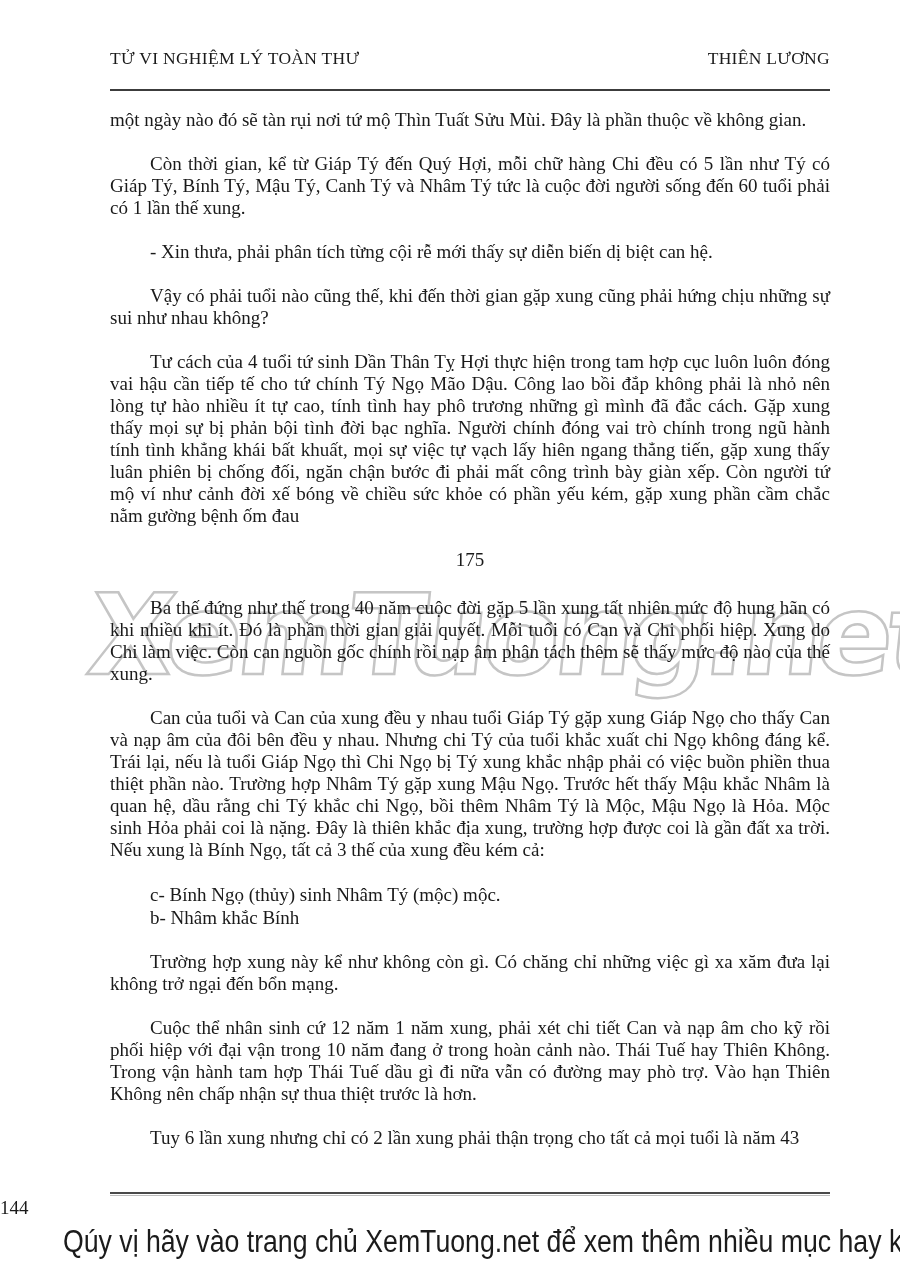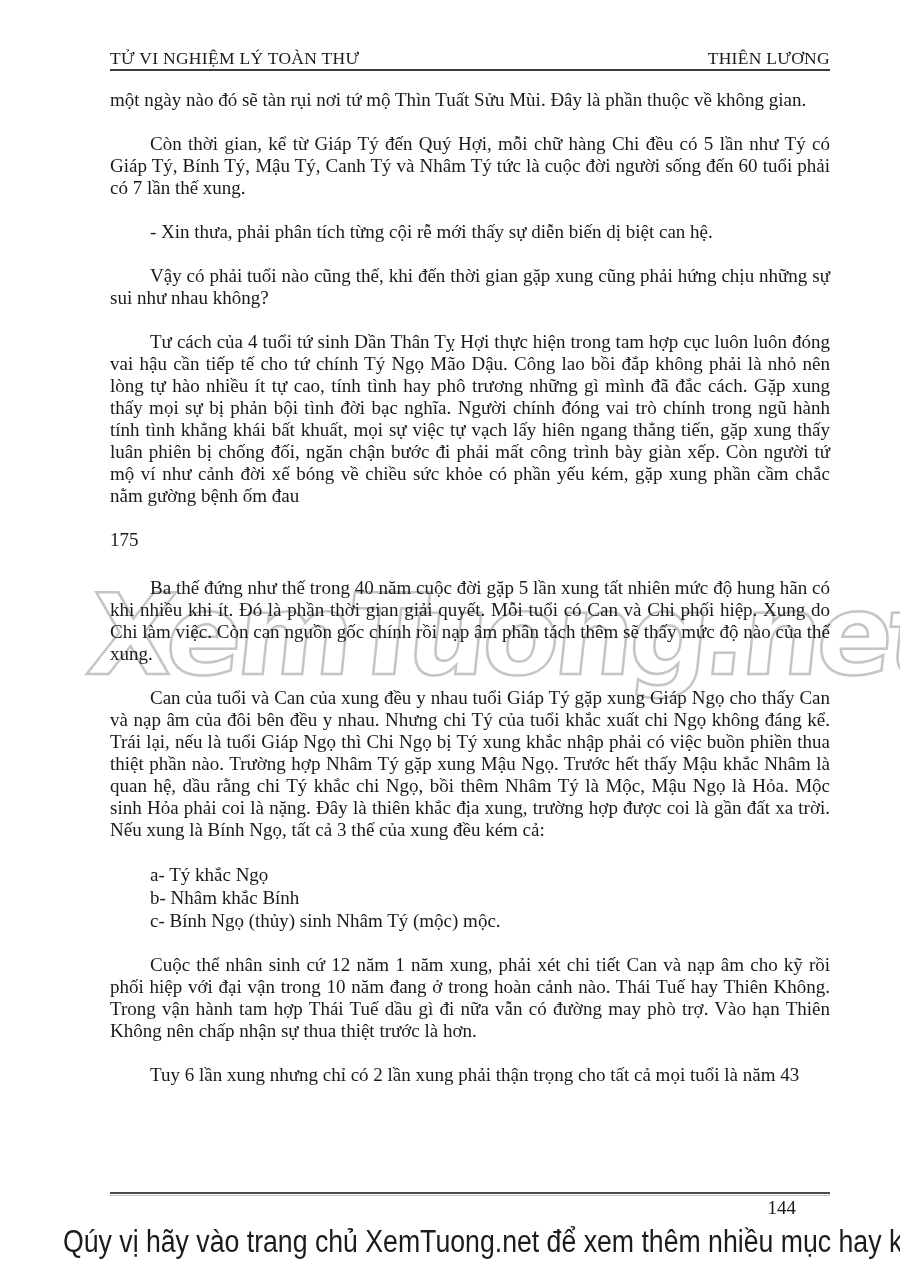--- a/index.html
+++ b/index.html
@@ -39,55 +39,55 @@
   .content {
     position: relative;
     z-index: 1;
     padding: 48px 70px 0 110px; 
   }
   .running-head {
     display: flex;
     justify-content: space-between;
     align-items: baseline;
     border-bottom: 2px solid #3c3c3c;
-    padding-bottom: 0;
+    padding-bottom: 20px;
     font-size: 17.5px;
     letter-spacing: 0.3px;
     margin-bottom: 18px;
   }
   .body-text {
     font-size: 19px;
     line-height: 22px;
     text-align: justify;
   }
   .para { margin: 0 0 22px 0; text-indent: 40px; }
   .para.no-indent { text-indent: 0; }
   .chapter-page-number {
-    text-align: left;
+    text-align: center;
     font-size: 19px;
     margin: 18px 0 26px 0;
   }
   .abc-list { margin: 0 0 22px 40px; }
   .abc-list .list-item { line-height: 23px; text-align: left; }
 
   
   .page-footer {
     position: absolute;
     left: 0; right: 0; top: 1192px;
     z-index: 1;
   }
   .footer-rule {
     margin: 0 70px 0 110px;
     border-top: 2px solid #4a4a4a;
     border-bottom: 1px solid #bdbdbd;
     height: 1px;
   }
   .print-page-number {
-    text-align: right;
-    margin-right: 104px;
+    text-align: left;
+    margin-right: 75px;
     font-size: 19px;
     line-height: 24px;
   }
   .footer-promo {
     margin-top: 4px;
     text-align: center;
     font-family: "Liberation Sans", sans-serif;
     font-size: 31px;
     font-weight: 500;
     color: #1b1b1b;
@@ -107,40 +107,40 @@
 
     <div class="running-head">
       <span>TỬ VI NGHIỆM LÝ TOÀN THƯ</span>
       <span>THIÊN LƯƠNG</span>
     </div>
 
     <div class="body-text">
 
       <p class="para no-indent">một ngày nào đó sẽ tàn rụi nơi tứ mộ Thìn Tuất Sửu Mùi. Đây là phần thuộc về không gian.</p>
 
-      <p class="para">Còn thời gian, kể từ Giáp Tý đến Quý Hợi, mỗi chữ hàng Chi đều có 5 lần như Tý có Giáp Tý, Bính Tý, Mậu Tý, Canh Tý và Nhâm Tý tức là cuộc đời người sống đến 60 tuổi phải có 7 lần thế xung.</p>
+      <p class="para">Còn thời gian, kể từ Giáp Tý đến Quý Hợi, mỗi chữ hàng Chi đều có 5 lần như Tý có Giáp Tý, Bính Tý, Mậu Tý, Canh Tý và Nhâm Tý tức là cuộc đời người sống đến 60 tuổi phải có 1 lần thế xung.</p>
 
       <p class="para">- Xin thưa, phải phân tích từng cội rễ mới thấy sự diễn biến dị biệt can hệ.</p>
 
       <p class="para">Vậy có phải tuổi nào cũng thế, khi đến thời gian gặp xung cũng phải hứng chịu những sự sui như nhau không?</p>
 
       <p class="para">Tư cách của 4 tuổi tứ sinh Dần Thân Tỵ Hợi thực hiện trong tam hợp cục luôn luôn đóng vai hậu cần tiếp tế cho tứ chính Tý Ngọ Mão Dậu. Công lao bồi đắp không phải là nhỏ nên lòng tự hào nhiều ít tự cao, tính tình hay phô trương những gì mình đã đắc cách. Gặp xung thấy mọi sự bị phản bội tình đời bạc nghĩa. Người chính đóng vai trò chính trong ngũ hành tính tình khẳng khái bất khuất, mọi sự việc tự vạch lấy hiên ngang thẳng tiến, gặp xung thấy luân phiên bị chống đối, ngăn chận bước đi phải mất công trình bày giàn xếp. Còn người tứ mộ ví như cảnh đời xế bóng về chiều sức khỏe có phần yếu kém, gặp xung phần cầm chắc nằm gường bệnh ốm đau</p>
 
       <div class="chapter-page-number">175</div>
 
       <p class="para">Ba thế đứng như thế trong 40 năm cuộc đời gặp 5 lần xung tất nhiên mức độ hung hãn có khi nhiều khi ít. Đó là phần thời gian giải quyết. Mỗi tuổi có Can và Chi phối hiệp. Xung do Chi làm việc. Còn can nguồn gốc chính rồi nạp âm phân tách thêm sẽ thấy mức độ nào của thế xung.</p>
 
       <p class="para">Can của tuổi và Can của xung đều y nhau tuổi Giáp Tý gặp xung Giáp Ngọ cho thấy Can và nạp âm của đôi bên đều y nhau. Nhưng chi Tý của tuổi khắc xuất chi Ngọ không đáng kể. Trái lại, nếu là tuổi Giáp Ngọ thì Chi Ngọ bị Tý xung khắc nhập phải có việc buồn phiền thua thiệt phần nào. Trường hợp Nhâm Tý gặp xung Mậu Ngọ. Trước hết thấy Mậu khắc Nhâm là quan hệ, dầu rằng chi Tý khắc chi Ngọ, bồi thêm Nhâm Tý là Mộc, Mậu Ngọ là Hỏa. Mộc sinh Hỏa phải coi là nặng. Đây là thiên khắc địa xung, trường hợp được coi là gần đất xa trời. Nếu xung là Bính Ngọ, tất cả 3 thế của xung đều kém cả:</p>
 
       <div class="abc-list">
-        <div class="list-item">a- Tý khắc Ngọ</div>
+        <div class="list-item">c- Bính Ngọ (thủy) sinh Nhâm Tý (mộc) mộc.</div>
         <div class="list-item">b- Nhâm khắc Bính</div>
-        <div class="list-item">c- Bính Ngọ (thủy) sinh Nhâm Tý (mộc) mộc.</div>
       </div>
 
+      <p class="para">Trường hợp xung này kể như không còn gì. Có chăng chỉ những việc gì xa xăm đưa lại không trở ngại đến bổn mạng.</p>
 
       <p class="para">Cuộc thể nhân sinh cứ 12 năm 1 năm xung, phải xét chi tiết Can và nạp âm cho kỹ rồi phối hiệp với đại vận trong 10 năm đang ở trong hoàn cảnh nào. Thái Tuế hay Thiên Không. Trong vận hành tam hợp Thái Tuế dầu gì đi nữa vẫn có đường may phò trợ. Vào hạn Thiên Không nên chấp nhận sự thua thiệt trước là hơn.</p>
 
       <p class="para">Tuy 6 lần xung nhưng chỉ có 2 lần xung phải thận trọng cho tất cả mọi tuổi là năm 43</p>
 
     </div>
   </div>
 
   <div class="page-footer">
     <div class="footer-rule"></div>

